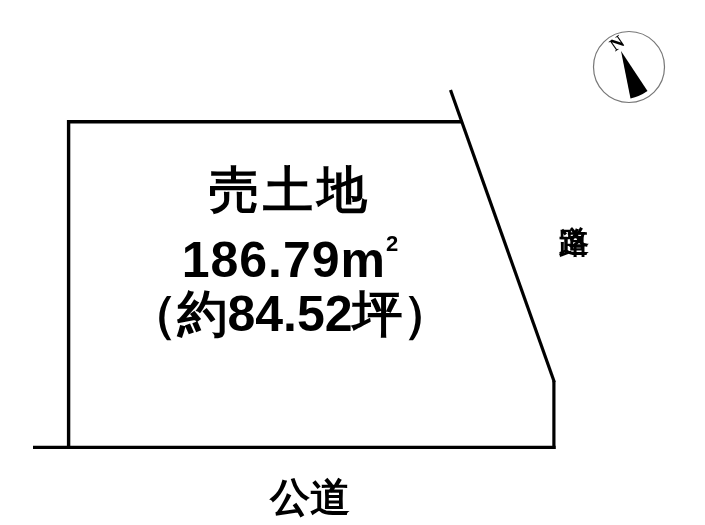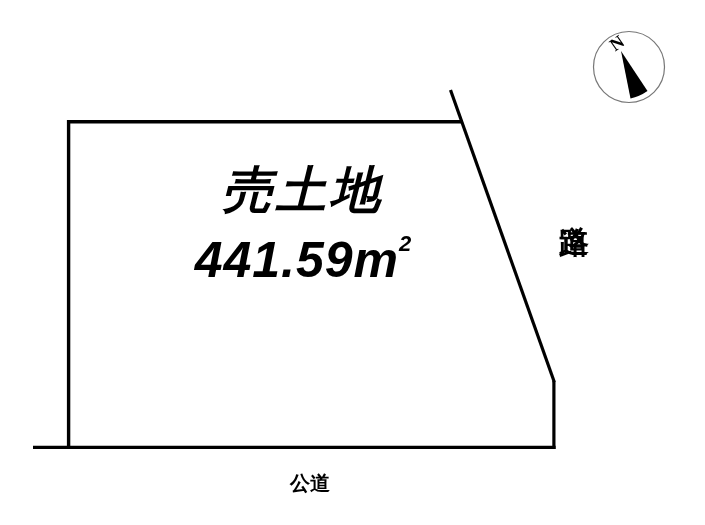--- a/index.html
+++ b/index.html
@@ -18,30 +18,29 @@
   }
   .plot-svg {
     position: absolute;
     left: 0;
     top: 0;
     width: 705px;
     height: 525px;
   }
   .plot-label {
     position: absolute;
-    left: 93px;
+    left: 80px;
     top: 163px;
     width: 420px;
     text-align: center;
     font-weight: bold;
     font-size: 50px;
     line-height: 54px;
     color: #000000;
     white-space: nowrap;
-    font-style: italic;
   }
   .plot-label .line-title {
     letter-spacing: 4px;
   }
   .plot-label .line-sqm {
     letter-spacing: 1px;
   }
   .plot-label sup {
     font-size: 22px;
     vertical-align: 26px;
@@ -59,21 +58,21 @@
     letter-spacing: 2px;
     color: #000000;
   }
   .road-label-bottom {
     position: absolute;
     left: 260px;
     top: 470px;
     width: 100px;
     text-align: center;
     font-weight: bold;
-    font-size: 20px;
+    font-size: 40px;
     color: #000000;
   }
   .compass {
     position: absolute;
     left: 591px;
     top: 29px;
     width: 76px;
     height: 76px;
   }
   .compass text {
@@ -90,21 +89,22 @@
   <svg class="plot-svg" viewBox="0 0 705 525" xmlns="http://www.w3.org/2000/svg">
     <line x1="67" y1="121.7" x2="463" y2="121.7" stroke-width="3.4" stroke="#000000"></line>
     <line x1="68.6" y1="120" x2="68.6" y2="449" stroke-width="3.4" stroke="#000000"></line>
     <line x1="33" y1="447.4" x2="555.6" y2="447.4" stroke-width="3.4" stroke="#000000"></line>
     <line x1="450.5" y1="90" x2="554.3" y2="382" stroke-width="3.2" stroke="#000000"></line>
     <line x1="553.9" y1="381" x2="553.9" y2="449" stroke-width="3.2" stroke="#000000"></line>
   </svg>
 
   <div class="plot-label">
     <div class="line-title">売土地</div>
-    <div class="line-sqm"><span>441.59m</span><sup>2</sup></div>
+    <div class="line-sqm"><span>186.79m</span><sup>2</sup></div>
+    <div>（約84.52坪）</div>
   </div>
 
   <div class="road-label-right">道路</div>
 
   <div class="road-label-bottom">公道</div>
 
   <svg class="compass" viewBox="0 0 76 76" xmlns="http://www.w3.org/2000/svg">
     <circle cx="38" cy="38" r="35.5" fill="none" stroke-width="1.2" stroke="#777777"></circle>
     <path d="M 30 22 L 39.5 69.5 Q 48.5 67.5 56.5 62 Z" fill="#000000"></path>
     <text x="26" y="20" text-anchor="middle" transform="rotate(-35 26 14)" fill="#000000">N</text>

